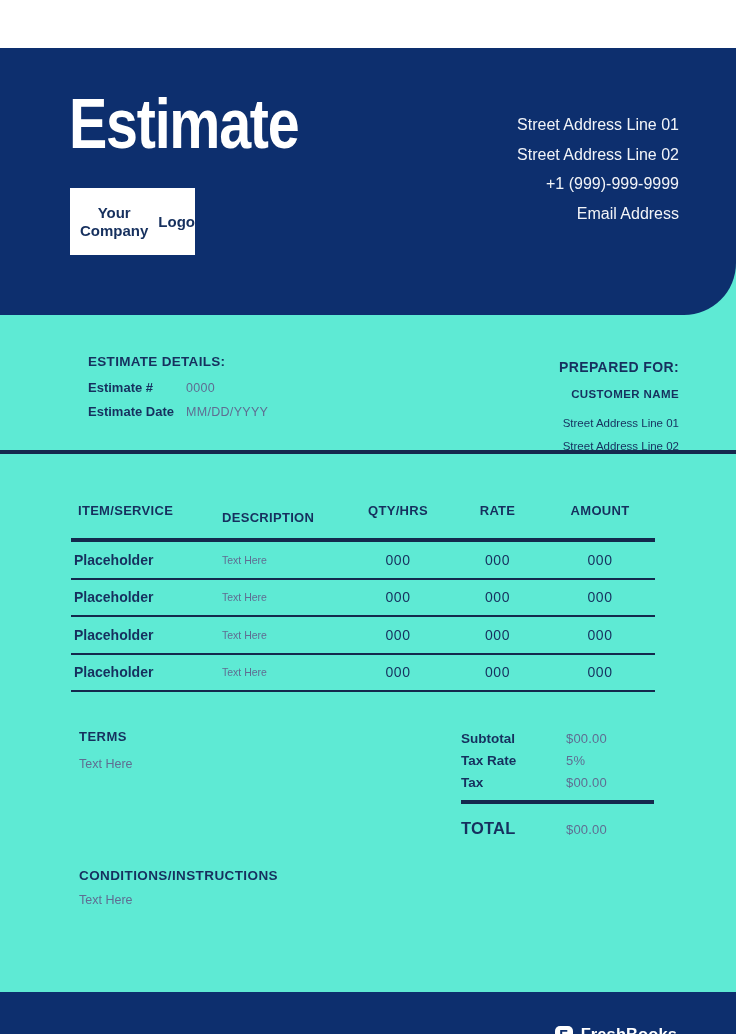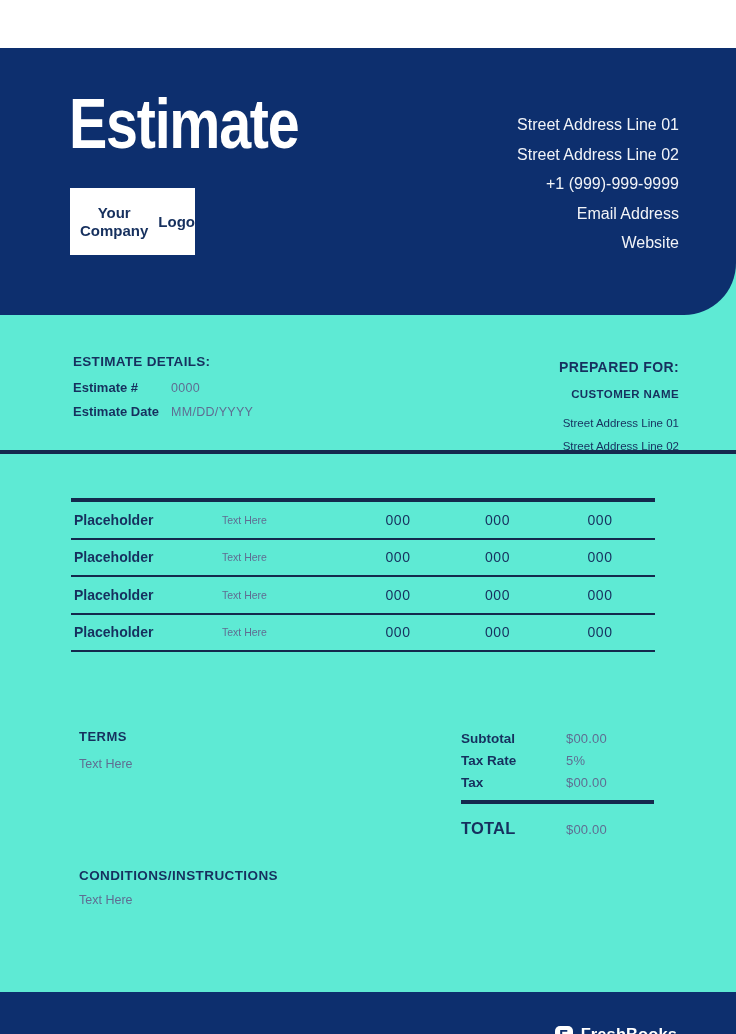--- a/index.html
+++ b/index.html
@@ -27,21 +27,21 @@
     position:absolute;left:70px;top:140px;width:125px;height:67px;background:#ffffff;
     display:flex;align-items:center;justify-content:center;
     text-align:center;color:var(--navy);font-weight:bold;font-size:15px;line-height:18px;
   }
   .biz{
     position:absolute;right:57px;top:62px;text-align:right;color:#ffffff;
   }
   .biz-name{font-size:20px;font-weight:bold;letter-spacing:.2px;margin:0 0 7px 0;line-height:22px;}
   .biz-line{font-size:16px;font-weight:400;line-height:29.5px;color:rgba(255,255,255,.95);}
   
-  .details-left{position:absolute;left:73px;top:306px;}
+  .details-left{position:absolute;left:88px;top:306px;}
   .details-heading{font-size:13.5px;font-weight:bold;letter-spacing:.3px;margin:0 0 11px 0;}
   .detail-row{display:flex;margin-bottom:9px;align-items:baseline;}
   .detail-label{width:98px;font-size:13px;font-weight:bold;}
   .detail-value{font-size:12.5px;color:var(--muted);letter-spacing:.3px;}
   .details-right{position:absolute;right:57px;top:311px;text-align:right;}
   .prepared-heading{font-size:14px;font-weight:bold;letter-spacing:.4px;margin:0 0 13px 0;}
   .customer-name{font-size:11.5px;font-weight:bold;letter-spacing:.4px;margin:0 0 12px 0;}
   .customer-line{font-size:11.5px;line-height:22.5px;}
   .main-divider{position:absolute;left:0;top:402px;width:736px;height:4px;background:var(--line);}
   
@@ -90,21 +90,20 @@
     <h1 class="hero-title">Estimate</h1>
     <div class="logo-box">
       <span>Your Company</span>
       <span>Logo</span>
     </div>
     <div class="biz">
       <div class="biz-line">Street Address Line 01</div>
       <div class="biz-line">Street Address Line 02</div>
       <div class="biz-line">+1 (999)-999-9999</div>
       <div class="biz-line">Email Address</div>
-      <div class="biz-line">Website</div>
     </div>
   </header>
 
   <section class="details-left">
     <h2 class="details-heading">ESTIMATE DETAILS:</h2>
     <div class="detail-row">
       <span class="detail-label">Estimate #</span>
       <span class="detail-value">0000</span>
     </div>
     <div class="detail-row">
@@ -116,20 +115,27 @@
   <section class="details-right">
     <h2 class="prepared-heading">PREPARED FOR:</h2>
     <div class="customer-name">CUSTOMER NAME</div>
     <div class="customer-line">Street Address Line 01</div>
     <div class="customer-line">Street Address Line 02</div>
   </section>
 
   <div class="main-divider"></div>
 
   <section class="items">
+    <div class="t-grid t-head">
+      <div class="th th-item">ITEM/SERVICE</div>
+      <div class="th th-desc">DESCRIPTION</div>
+      <div class="th th-c">QTY/HRS</div>
+      <div class="th th-c">RATE</div>
+      <div class="th th-c">AMOUNT</div>
+    </div>
     <div class="t-headline"></div>
 
     <div class="t-grid t-row">
       <div class="td-item">Placeholder</div>
       <div class="td-desc">Text Here</div>
       <div class="td-num">000</div>
       <div class="td-num">000</div>
       <div class="td-num">000</div>
     </div>
     <div class="t-grid t-row">

